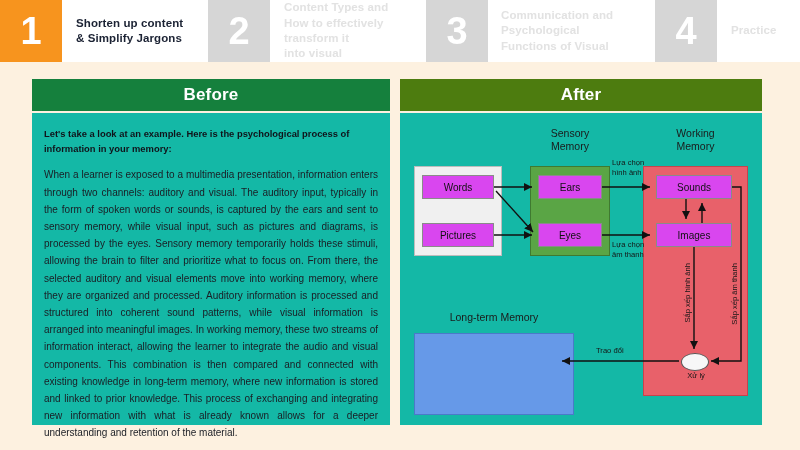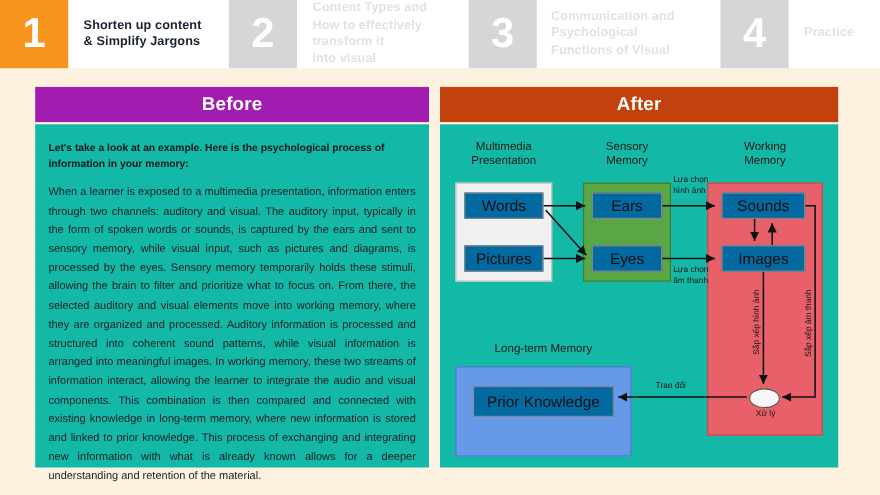--- a/index.html
+++ b/index.html
@@ -32,23 +32,23 @@
   .step.s3 .step-label{width:140px;padding-left:13px;}
   .step.s4 .step-label{width:110px;}
 
   
   .panel-title{
     position:absolute;height:32px;display:flex;align-items:center;justify-content:center;
     color:#ffffff;font-size:17px;font-weight:bold;letter-spacing:.2px;
   }
   .panel-body{position:absolute;background:#14b8a6;}
 
-  #before-title{left:32px;top:79px;width:358px;background:#a21caf;}
+  #before-title{left:32px;top:79px;width:358px;background:#15803d;}
   #before-body{left:32px;top:113px;width:358px;height:312px;}
-  #after-title{left:400px;top:79px;width:362px;background:#c2410c;}
+  #after-title{left:400px;top:79px;width:362px;background:#4d7c0f;}
   #after-body{left:400px;top:113px;width:362px;height:312px;}
 
   .before-inner{padding:13px 12px 0 12px;}
   .lead{
     font-size:9.4px;font-weight:bold;color:#10131a;line-height:1.62;margin:0 0 10px 0;
   }
   .para{
     font-size:10px;color:#1a1d24;line-height:1.72;margin:0;text-align:justify;
   }
 
@@ -58,23 +58,23 @@
     position:absolute;font-size:10.5px;color:#1a1a1a;line-height:1.25;
     text-align:center;white-space:pre-line;font-weight:400;
   }
   .grp{position:absolute;box-sizing:border-box;}
   .grp.multimedia{left:14px;top:53px;width:88px;height:90px;background:#f0f0f0;border:1.2px solid #bdbdbd;}
   .grp.sensory{left:130px;top:53px;width:80px;height:90px;background:#5aa545;border:1.2px solid #3f7a30;}
   .grp.working{left:243px;top:53px;width:105px;height:230px;background:#e8616a;border:1.2px solid #c8434c;}
   .grp.longterm{left:14px;top:220px;width:160px;height:82px;background:#6699e8;border:1.2px solid #4a7ac8;}
 
   .node{
-    position:absolute;box-sizing:border-box;background:#0369a1;border:1.2px solid #8a8a8a;
+    position:absolute;box-sizing:border-box;background:#d946ef;border:1.2px solid #8a8a8a;
     display:flex;align-items:center;justify-content:center;
-    font-size:14px;color:#111;white-space:nowrap;
+    font-size:10px;color:#111;white-space:nowrap;
   }
   #n-words{left:22px;top:62px;width:72px;height:24px;}
   #n-pictures{left:22px;top:110px;width:72px;height:24px;}
   #n-ears{left:138px;top:62px;width:64px;height:24px;}
   #n-eyes{left:138px;top:110px;width:64px;height:24px;}
   #n-sounds{left:256px;top:62px;width:76px;height:24px;}
   #n-images{left:256px;top:110px;width:76px;height:24px;}
   #n-prior{left:30px;top:238px;width:128px;height:28px;}
 
   .vlabel{
@@ -125,22 +125,20 @@
       <p class="lead">Let's take a look at an example. Here is the psychological process of information in your memory:</p>
       <p class="para">When a learner is exposed to a multimedia presentation, information enters through two channels: auditory and visual. The auditory input, typically in the form of spoken words or sounds, is captured by the ears and sent to sensory memory, while visual input, such as pictures and diagrams, is processed by the eyes. Sensory memory temporarily holds these stimuli, allowing the brain to filter and prioritize what to focus on. From there, the selected auditory and visual elements move into working memory, where they are organized and processed. Auditory information is processed and structured into coherent sound patterns, while visual information is arranged into meaningful images. In working memory, these two streams of information interact, allowing the learner to integrate the audio and visual components. This combination is then compared and connected with existing knowledge in long-term memory, where new information is stored and linked to prior knowledge. This process of exchanging and integrating new information with what is already known allows for a deeper understanding and retention of the material.</p>
     </div>
   </div>
 
   <div class="panel-title" id="after-title">After</div>
   <div class="panel-body" id="after-body"></div>
 
   <div class="diagram">
 
-    <div class="d-label" style="left:14px;top:14px;width:88px;">Multimedia
-Presentation</div>
     <div class="d-label" style="left:130px;top:14px;width:80px;">Sensory
 Memory</div>
     <div class="d-label" style="left:243px;top:14px;width:105px;">Working
 Memory</div>
     <div class="d-label" style="left:10px;top:198px;width:168px;">Long-term Memory</div>
 
     <div class="grp multimedia"></div>
     <div class="grp sensory"></div>
     <div class="grp working"></div>
     <div class="grp longterm"></div>
@@ -167,21 +165,20 @@
 
     <div class="oval"></div>
     <div class="hlabel" style="left:274px;top:258px;width:44px;text-align:center;">Xử lý</div>
 
     <div class="node" id="n-words">Words</div>
     <div class="node" id="n-pictures">Pictures</div>
     <div class="node" id="n-eyes">Eyes</div>
     <div class="node" id="n-ears">Ears</div>
     <div class="node" id="n-sounds">Sounds</div>
     <div class="node" id="n-images">Images</div>
-    <div class="node" id="n-prior">Prior Knowledge</div>
 
     <div class="hlabel" style="left:212px;top:45px;">Lựa chọn
 hình ảnh</div>
     <div class="hlabel" style="left:212px;top:127px;">Lựa chọn
 âm thanh</div>
     <div class="vlabel" style="left:283px;top:150px;">Sắp xếp hình ảnh</div>
     <div class="vlabel" style="left:330px;top:150px;">Sắp xếp âm thanh</div>
     <div class="hlabel" style="left:196px;top:233px;">Trao đổi</div>
 
   </div>

